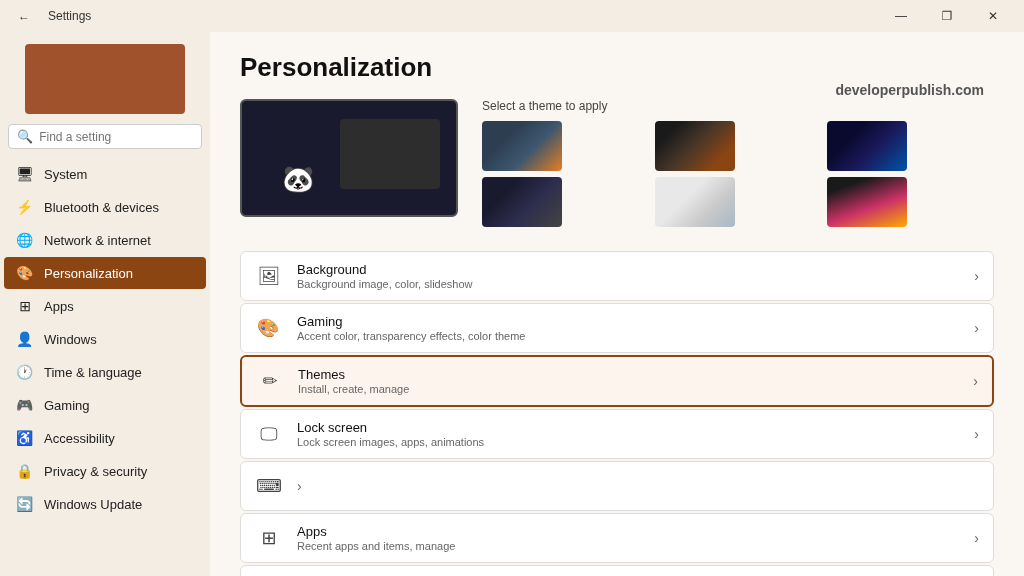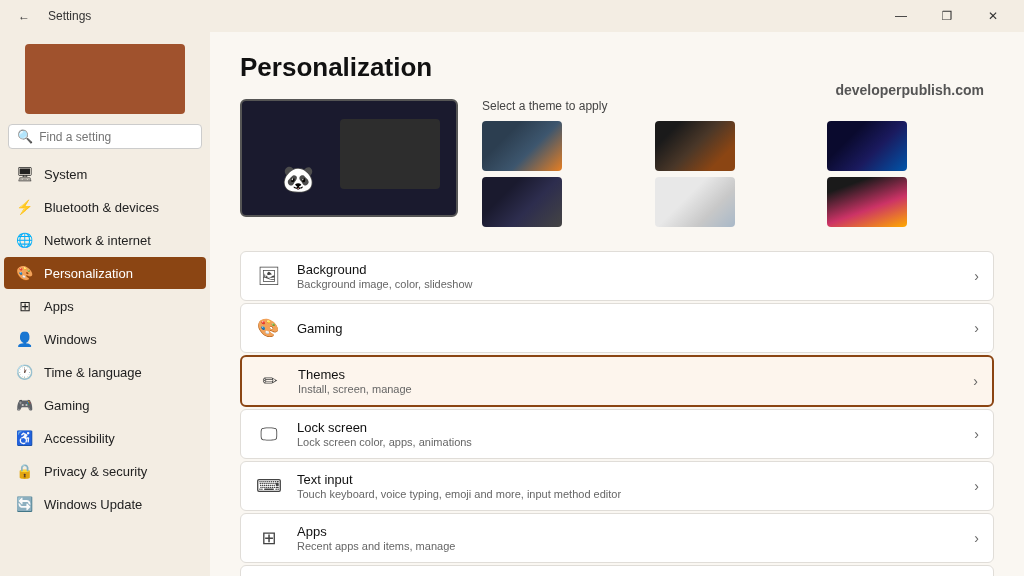--- a/index.html
+++ b/index.html
@@ -361,45 +361,42 @@
     <div class="settings-item-text">
       <div class="settings-item-title">Background</div>
       <div class="settings-item-subtitle">Background image, color, slideshow</div>
     </div>
     <span class="chevron">›</span>
   </div>
           <div class="settings-item">
     <div class="settings-item-icon">🎨</div>
     <div class="settings-item-text">
       <div class="settings-item-title">Gaming</div>
+      <div class="settings-item-subtitle">Accent color, transparency effects, color theme</div>
     </div>
     <span class="chevron">›</span>
   </div>
           <div class="settings-item highlighted">
     <div class="settings-item-icon">✏</div>
     <div class="settings-item-text">
       <div class="settings-item-title">Themes</div>
-      <div class="settings-item-subtitle">Install, screen, manage</div>
+      <div class="settings-item-subtitle">Install, create, manage</div>
     </div>
     <span class="chevron">›</span>
   </div>
           <div class="settings-item">
     <div class="settings-item-icon">🖵</div>
     <div class="settings-item-text">
       <div class="settings-item-title">Lock screen</div>
-      <div class="settings-item-subtitle">Lock screen color, apps, animations</div>
+      <div class="settings-item-subtitle">Lock screen images, apps, animations</div>
     </div>
     <span class="chevron">›</span>
   </div>
           <div class="settings-item">
     <div class="settings-item-icon">⌨</div>
-    <div class="settings-item-text">
-      <div class="settings-item-title">Text input</div>
-      <div class="settings-item-subtitle">Touch keyboard, voice typing, emoji and more, input method editor</div>
-    </div>
     <span class="chevron">›</span>
   </div>
           <div class="settings-item">
     <div class="settings-item-icon">⊞</div>
     <div class="settings-item-text">
       <div class="settings-item-title">Apps</div>
       <div class="settings-item-subtitle">Recent apps and items, manage</div>
     </div>
     <span class="chevron">›</span>
   </div>

